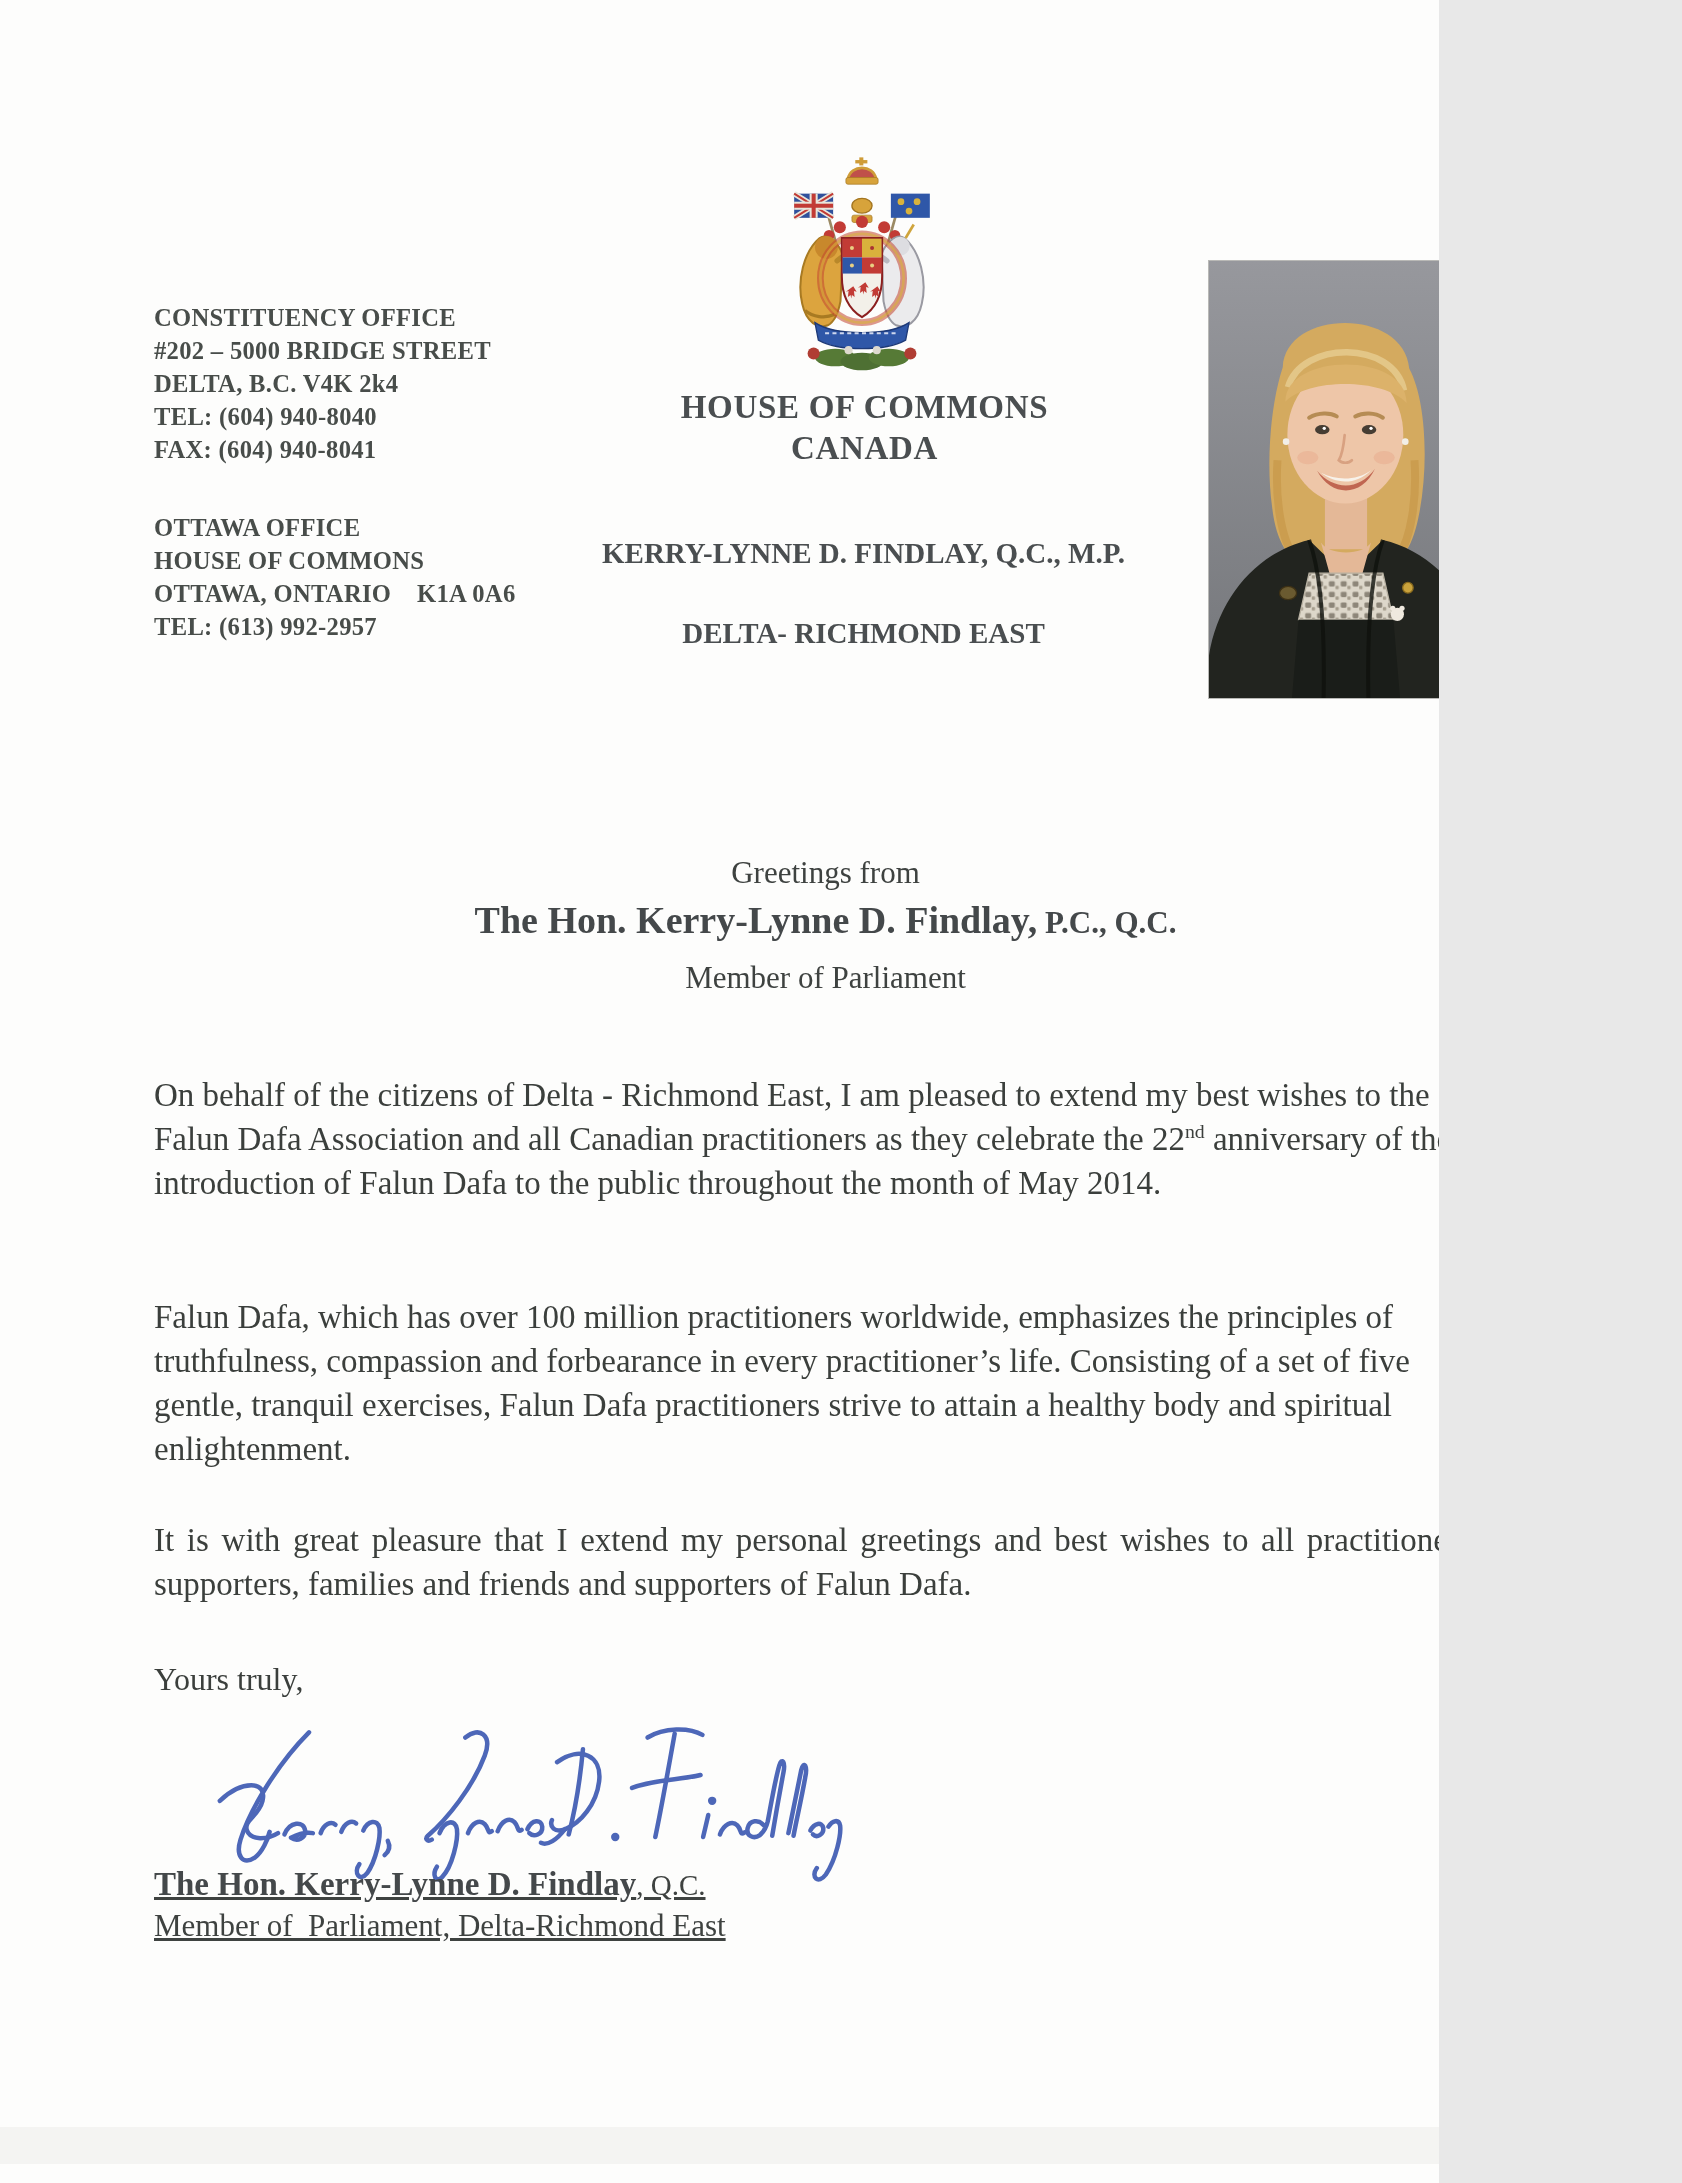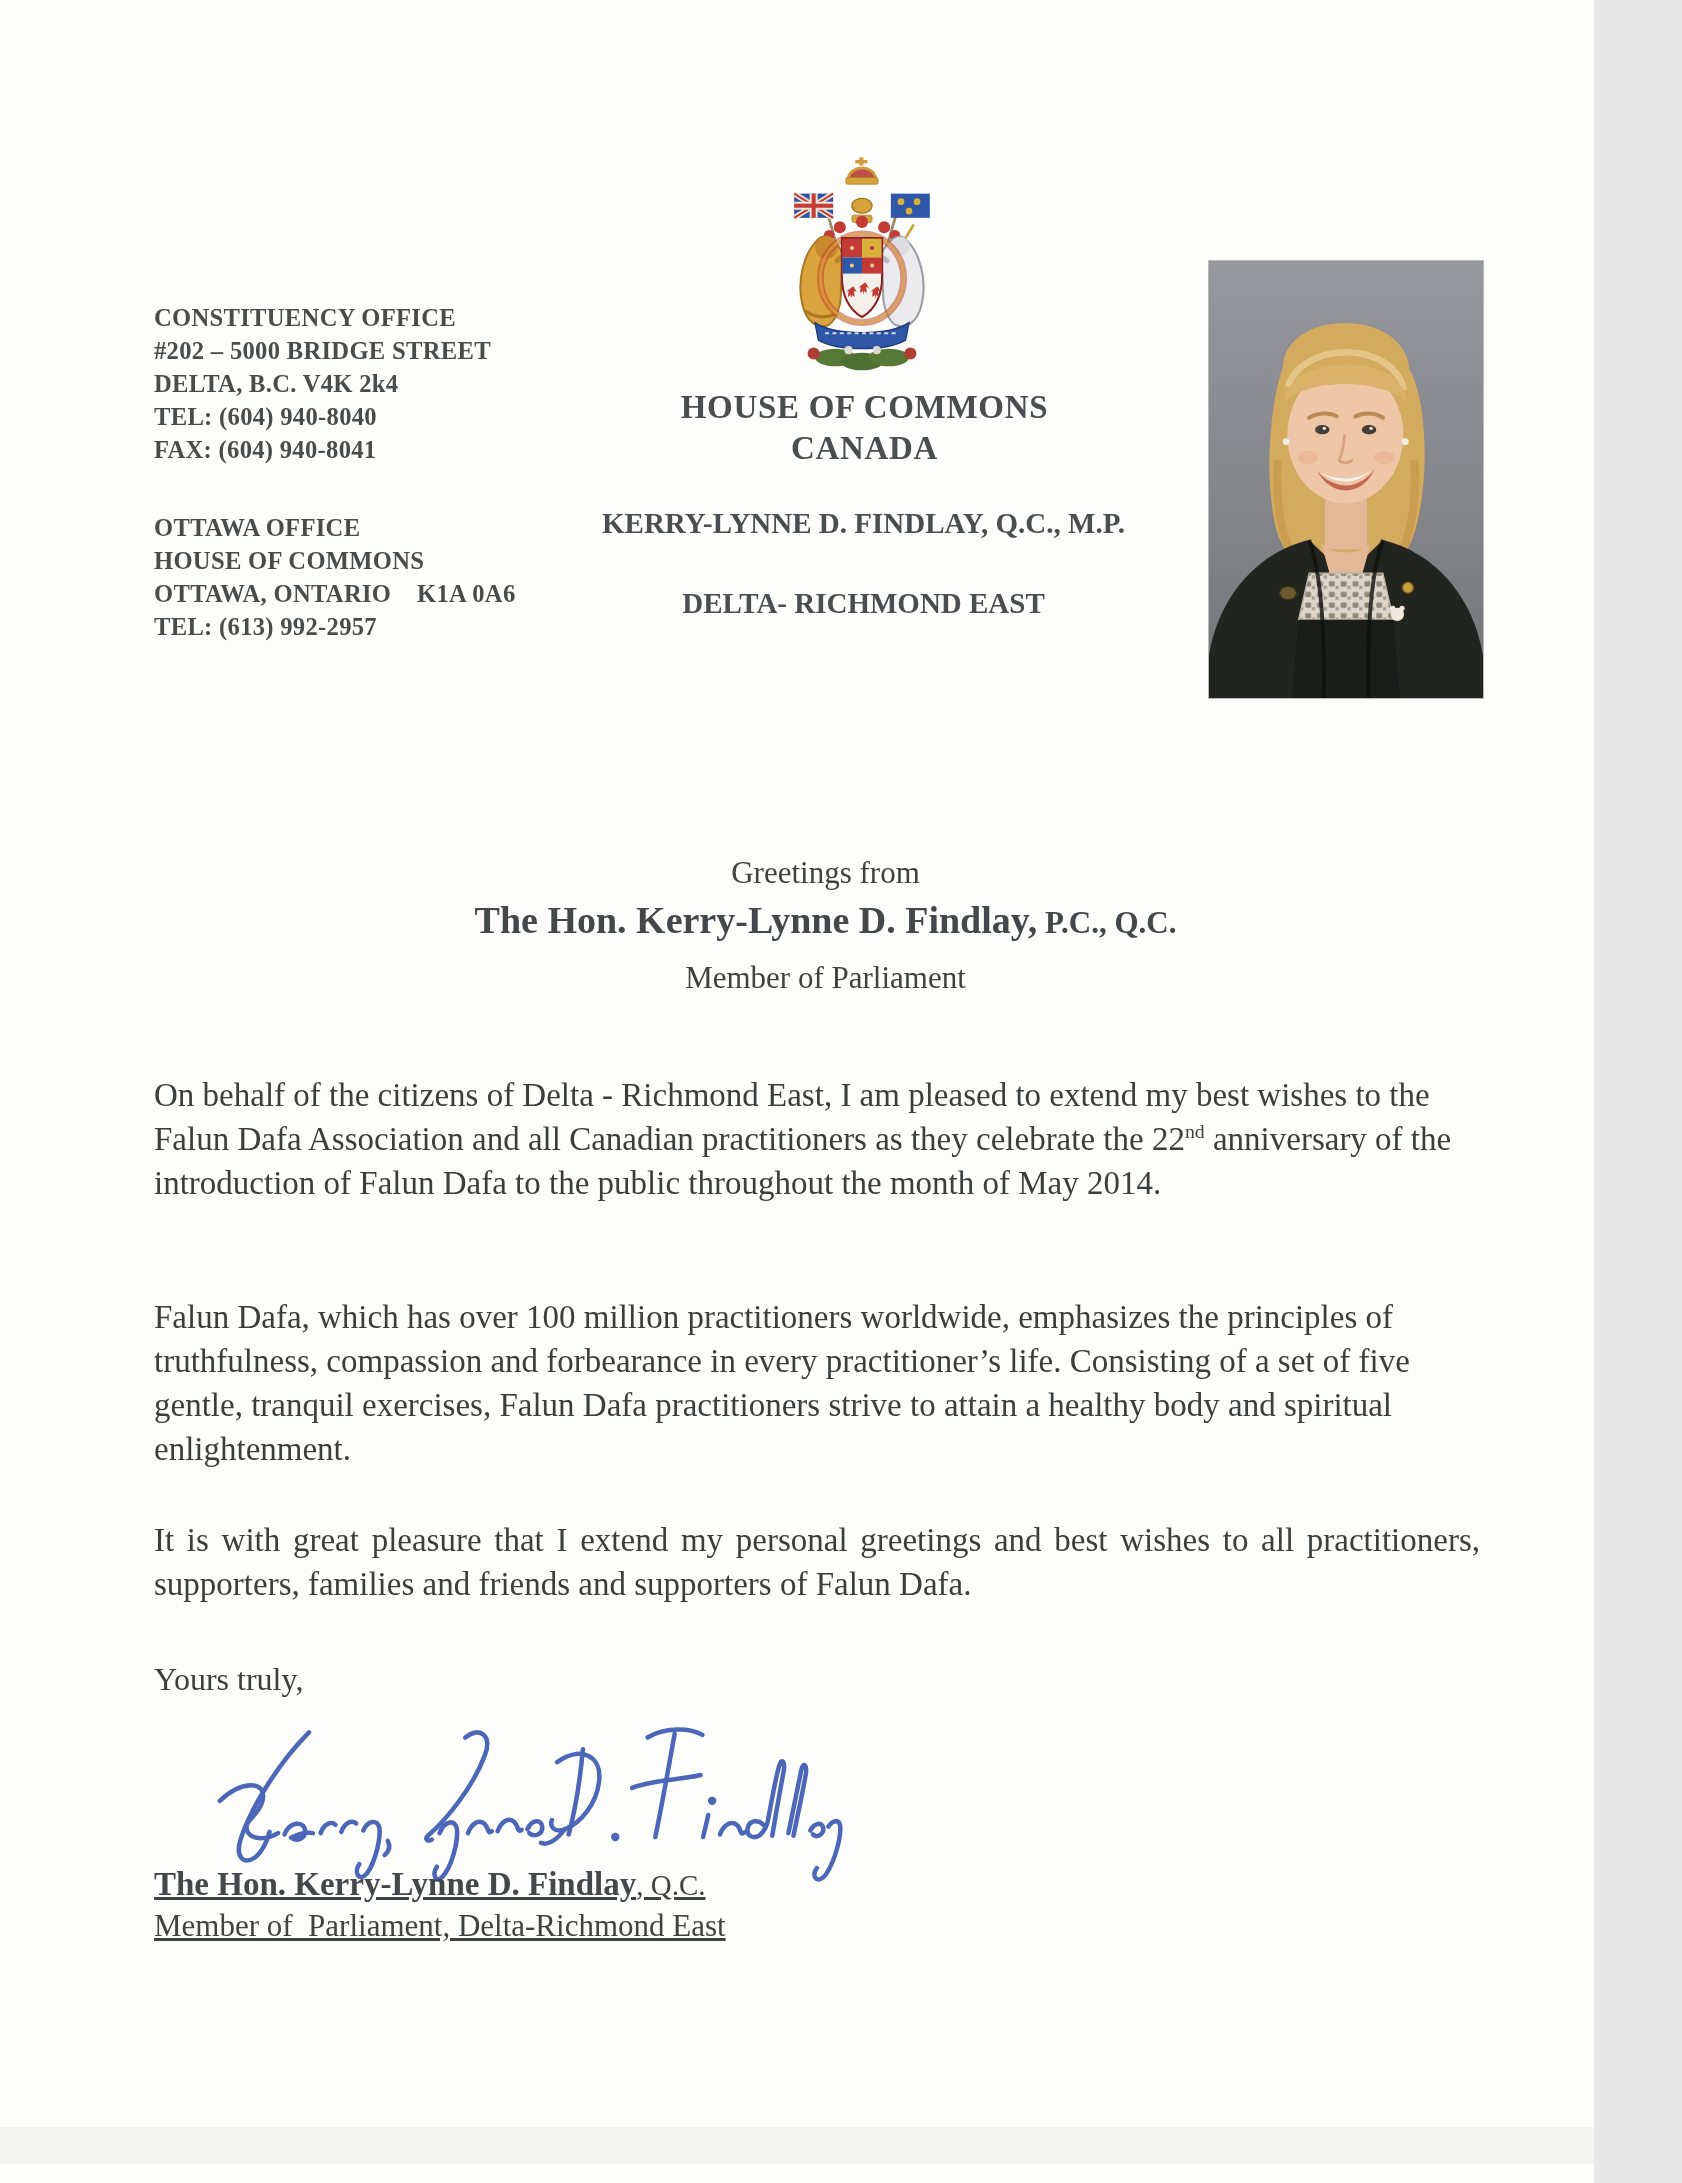--- a/index.html
+++ b/index.html
@@ -1,22 +1,23 @@
 <!DOCTYPE html>
 <html style="font-size:10.7px"><head>
 <meta charset="utf-8">
 <style>
   html,body{margin:0;padding:0;background:#e8e8e8;}
   .page{
     position:relative;
-    width:1594px;height:2183px;
+    width:1431px;height:2183px;
     background:#fdfdfc;
     font-family:"Liberation Serif","DejaVu Serif",serif;
     color:#3b3f3c;
     overflow:hidden;
+    padding-left:8px;
   }
   
   .addr{
     position:absolute;left:154px;width:479px;
     font-weight:bold;font-size:24.6px;line-height:33px;
     color:#484d4a;letter-spacing:0.3px;
   }
   .addr-const{top:301px;}
   .addr-ottawa{top:511px;}
   .addr-line{white-space:pre-wrap;}
@@ -24,21 +25,21 @@
   .inst{
     position:absolute;left:598px;top:387px;width:533px;
     text-align:center;font-weight:bold;color:#4a4e50;
   }
   .inst-l1{font-size:33px;line-height:41px;letter-spacing:0.7px;}
   .inst-l2{font-size:33px;line-height:41px;letter-spacing:0.7px;}
   .member{
     position:absolute;left:564px;top:505px;width:599px;
     text-align:center;font-weight:bold;color:#4a4e50;
   }
-  .member-l1{font-size:29px;line-height:36px;}
+  .member-l1{font-size:29px;line-height:36px;margin-top:30px;}
   .member-l2{font-size:29px;line-height:36px;margin-top:44px;}
   
   .crest{position:absolute;left:777px;top:152px;width:170px;height:225px;}
   
   .photo{
     position:absolute;left:1208px;top:260px;width:276px;height:439px;
     border:0.7px solid #b9b9b6;box-sizing:border-box;background:#86878b;
   }
   
   .greet{

